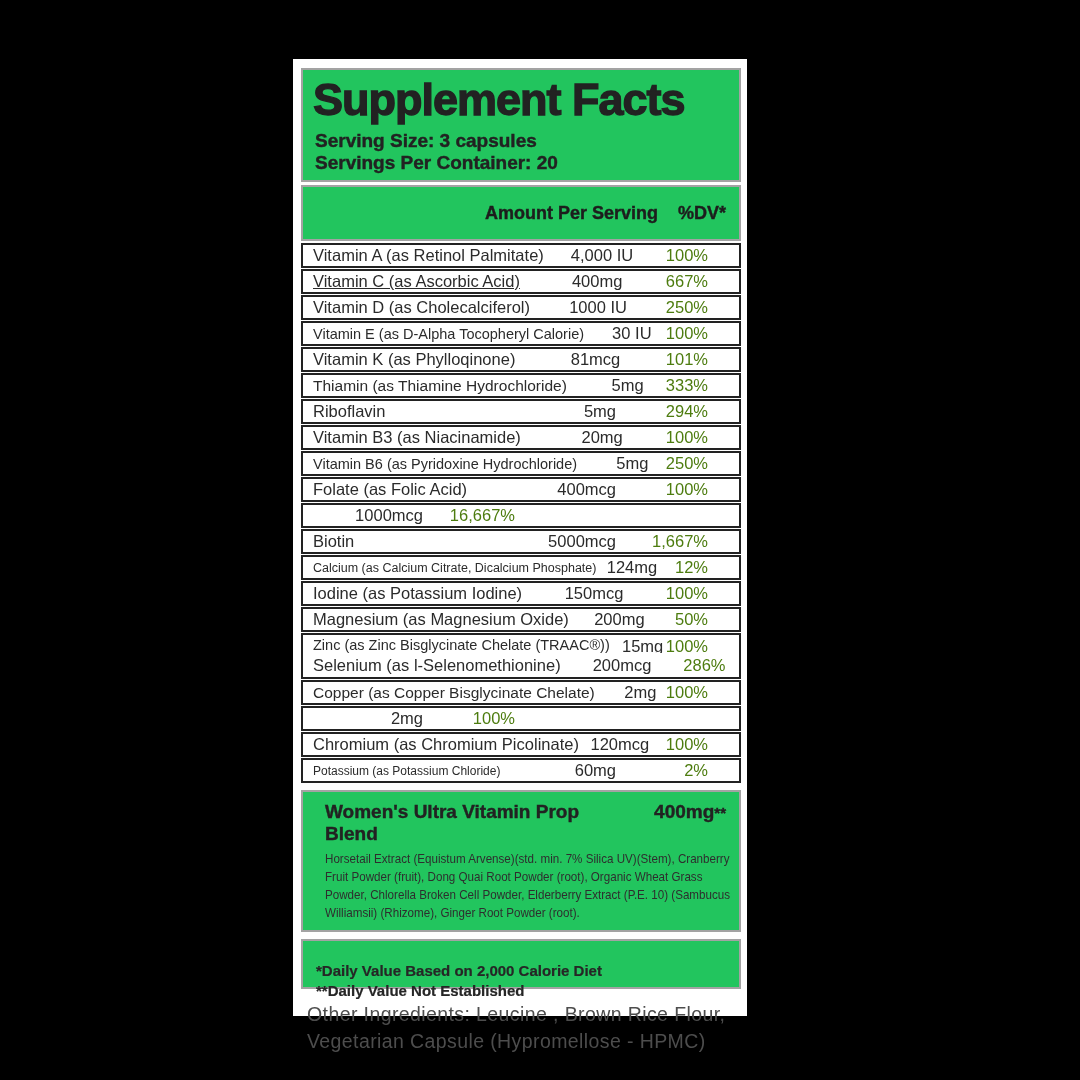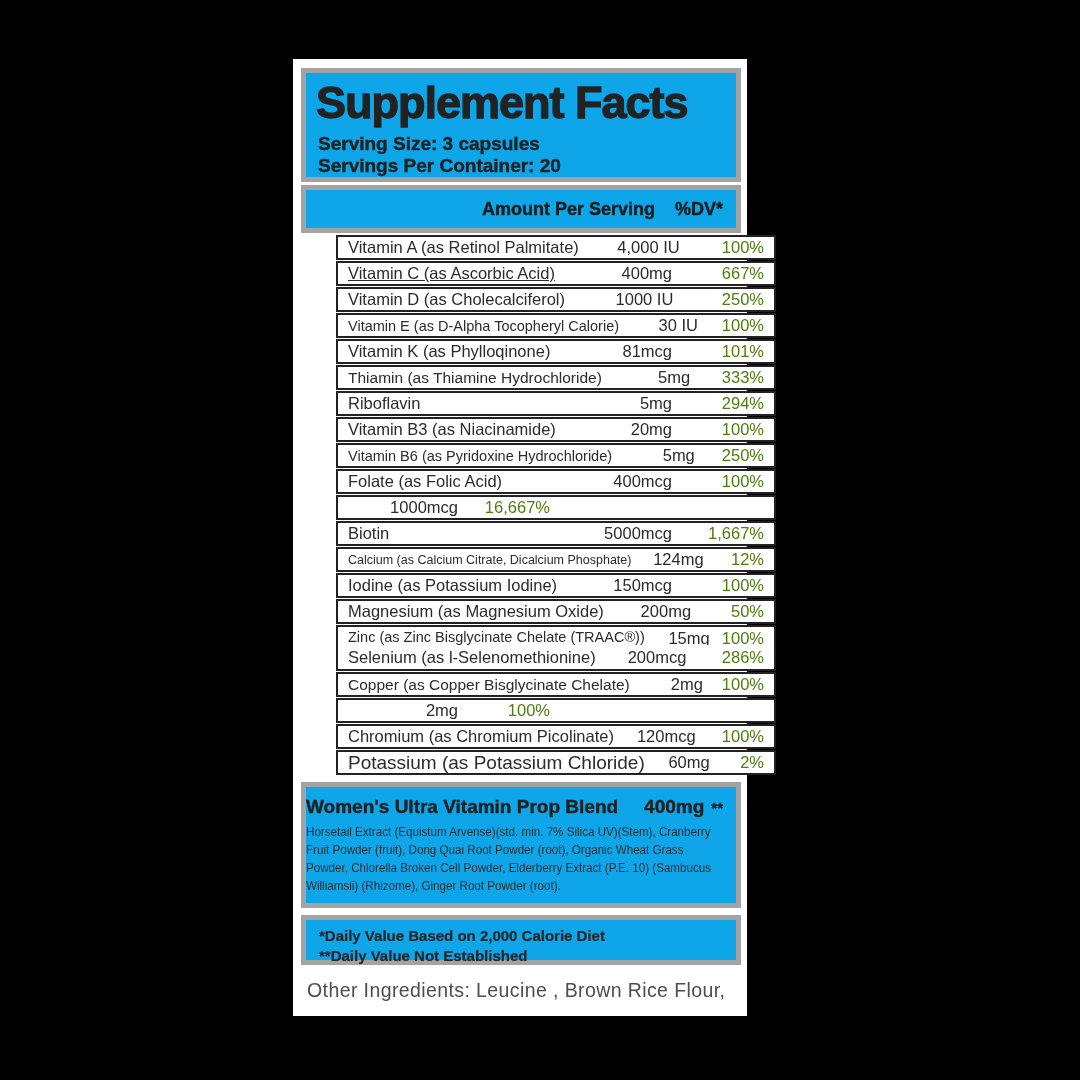--- a/index.html
+++ b/index.html
@@ -1,56 +1,56 @@
 <!DOCTYPE html>
 <html><head>
 <meta charset="utf-8">
 <style>
   html,body{margin:0;padding:0;background:#000;}
   .stage{position:relative;width:1080px;height:1080px;background:#000;overflow:hidden;
          font-family:"Liberation Sans", sans-serif;color:#262626;}
   .panel{position:absolute;left:293px;top:59px;width:454px;height:957px;background:#fff;
          box-sizing:border-box;padding:9px 7px 0 8px;filter:blur(0.35px);}
-  .box{box-sizing:border-box;width:440px;background:#0ea5e9;border:5px solid #a3a3a3;margin:0 0 3px 0;}
+  .box{box-sizing:border-box;width:440px;background:#22c55e;border:2px solid #a3a3a3;margin:0 0 3px 0;}
 
   
   .head-box{height:114px;overflow:hidden;}
   .sf-title{margin:6px 0 0 10px;font-size:45px;line-height:1.05;font-weight:700;
             letter-spacing:-1px;color:#222;-webkit-text-stroke:1.3px #222;white-space:nowrap;}
   .serving{margin:7px 0 0 12px;font-size:19px;font-weight:700;line-height:22px;color:#222;
            -webkit-text-stroke:0.4px #222;}
 
   
-  .colhead{height:48px;margin-bottom:2px;display:flex;align-items:center;
+  .colhead{height:56px;margin-bottom:2px;display:flex;align-items:center;
            padding:0 13px 0 10px;}
   .colhead .sp{flex:1;}
   .colhead span{font-size:18px;font-weight:700;color:#1d1d1d;-webkit-text-stroke:0.4px #1d1d1d;white-space:nowrap;}
   .colhead .dvh{width:68px;text-align:right;}
 
   
   .row{box-sizing:border-box;width:440px;border:2px solid #222;background:#fff;height:25px;
-       margin-bottom:1px;display:flex;align-items:center;padding:0 10px 0 10px;margin-left:35px;}
+       margin-bottom:1px;display:flex;align-items:center;padding:0 31px 0 10px;}
   .c-name{flex:1;white-space:nowrap;overflow:visible;font-size:16.5px;color:#2b2b2b;}
   .c-amt{width:110px;text-align:right;white-space:nowrap;font-size:16.5px;color:#2b2b2b;}
   .c-dv{width:92px;text-align:right;white-space:nowrap;font-size:16.5px;color:#4d7c0f;}
   .row--clipped{height:20px;border-bottom:0;margin-bottom:0;overflow:hidden;align-items:flex-start;padding-top:2px;}
   .row--afterseam{border-top:0;height:26px;gap:32px;}
 
   
-  .blend{margin-top:7px;min-height:118px;padding:9px 13px 8px 0;}
+  .blend{margin-top:7px;min-height:118px;padding:9px 13px 8px 22px;}
   .blend-title{display:flex;align-items:baseline;font-size:19px;font-weight:700;color:#222;
                -webkit-text-stroke:0.4px #222;}
   .blend-title .amt{margin-left:26px;}
   .blend-title .sp{flex:1;}
   .blend-title .dv{font-size:15px;}
   .blend-body{width:482px;transform:scaleX(0.86);transform-origin:0 0;font-size:13.5px;
               line-height:18px;margin-top:5px;color:#2e2e2e;}
 
   
-  .notes{margin-top:7px;height:50px;padding:6px 13px;}
+  .notes{margin-top:7px;height:50px;padding:20px 13px;}
   .notes div{font-size:15px;font-weight:700;line-height:19.5px;color:#262626;-webkit-text-stroke:0.2px #262626;}
 
   
   .other{margin-top:12px;padding-left:6px;color:#4d4d4d;font-size:19.5px;line-height:27px;
          letter-spacing:0.4px;}
 </style>
 </head>
 <body>
 
 <div class="stage">
@@ -163,21 +163,21 @@
         <div class="row">
     <span class="c-amt">2mg</span>
     <span class="c-dv">100%</span>
   </div>
         <div class="row">
     <span class="c-name" style="font-size: 16.5px;">Chromium (as Chromium Picolinate)</span>
     <span class="c-amt">120mcg</span>
     <span class="c-dv">100%</span>
   </div>
         <div class="row">
-    <span class="c-name" style="font-size: 19px;">Potassium (as Potassium Chloride)</span>
+    <span class="c-name" style="font-size: 12px;">Potassium (as Potassium Chloride)</span>
     <span class="c-amt">60mg</span>
     <span class="c-dv">2%</span>
   </div>
       </div>
 
     <section class="box blend">
       <div class="blend-title">
         <span>Women's Ultra Vitamin Prop Blend</span>
         <span class="amt">400mg</span>
         <span class="sp"></span>
@@ -186,16 +186,17 @@
       <div class="blend-body">Horsetail Extract (Equistum Arvense)(std. min. 7% Silica UV)(Stem), Cranberry Fruit Powder (fruit), Dong Quai Root Powder (root), Organic Wheat Grass Powder, Chlorella Broken Cell Powder, Elderberry Extract (P.E. 10) (Sambucus Williamsii) (Rhizome), Ginger Root Powder (root).</div>
     </section>
 
     <section class="box notes">
       <div>*Daily Value Based on 2,000 Calorie Diet</div>
       <div>**Daily Value Not Established</div>
     </section>
 
     <div class="other">
       <div>Other Ingredients: Leucine , Brown Rice Flour,</div>
+      <div>Vegetarian Capsule (Hypromellose - HPMC)</div>
     </div>
 
   </div>
 </div>
 
 </body></html>

